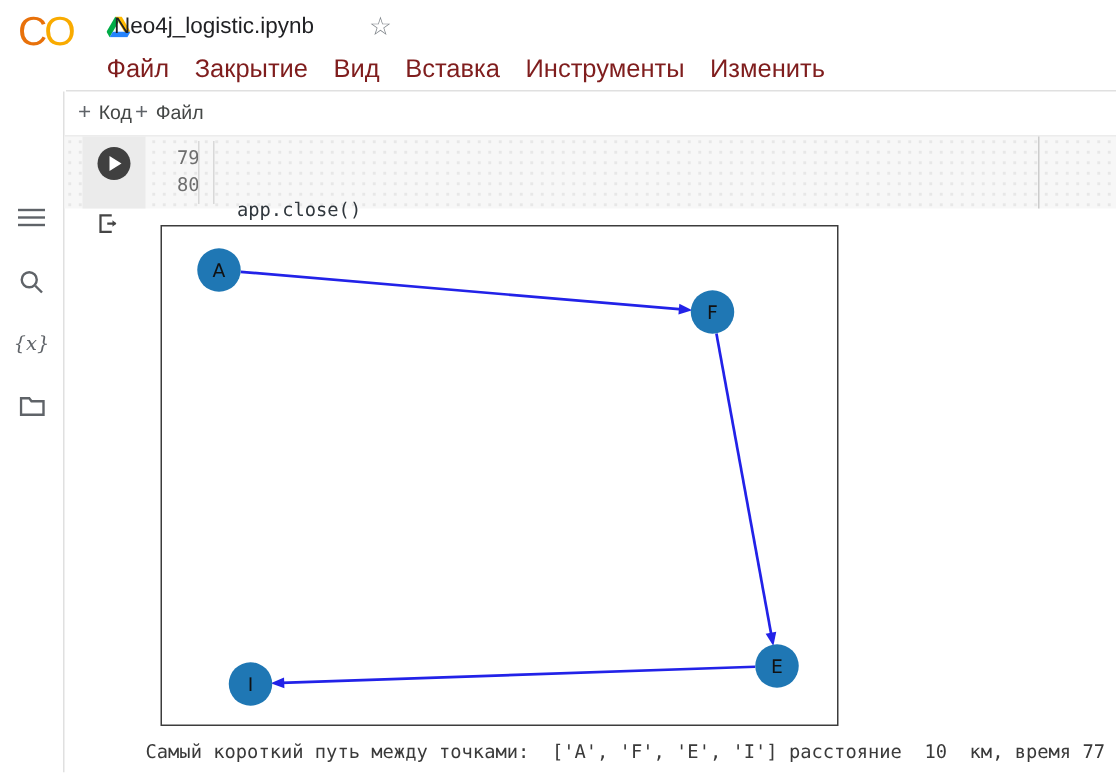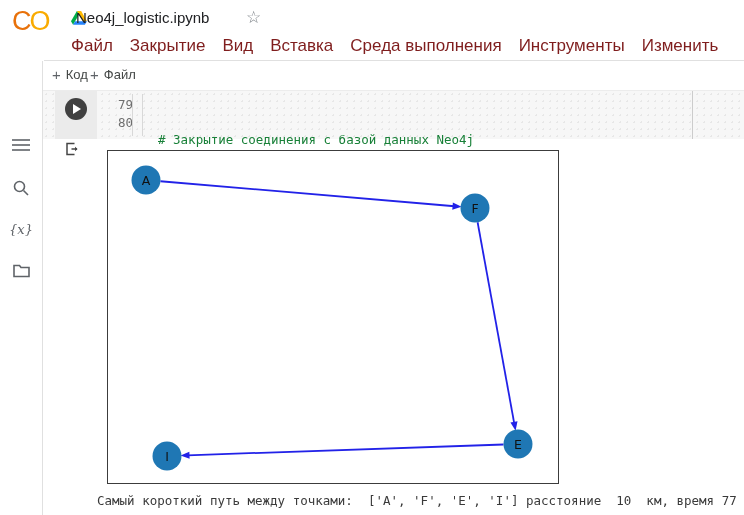--- a/index.html
+++ b/index.html
@@ -69,21 +69,20 @@
 </svg>
 
 <div class="nb-title">Neo4j_logistic.ipynb</div>
 <div class="star">☆</div>
 
 <div class="menubar">
   <span>Файл</span>
   <span>Закрытие</span>
   <span>Вид</span>
   <span>Вставка</span>
-  <span>Среда выполнения</span>
   <span>Инструменты</span>
   <span>Изменить</span>
 </div>
 
 <div class="topline"></div>
 
 <div class="addbtn" id="add-code">
   <span class="plus">+</span>
   <span>Код</span>
 </div>
@@ -123,21 +122,20 @@
       <div class="tri"></div>
     </div>
   </div>
   <div class="linenums">
     <div>79</div>
     <div>80</div>
   </div>
   <div class="guide" id="g1"></div>
   <div class="guide" id="g2"></div>
   <div class="codelines">
-    <div class="tok-comment"># Закрытие соединения с базой данных Neo4j</div>
     <div class="tok-code">app.close()</div>
   </div>
   <div class="cell-divider"></div>
 </div>
 
 <div class="output-icon">
   <svg width="14" height="14" viewBox="0 0 14 14" fill="none" stroke="#454545" stroke-width="1.5">
     <path d="M9.5 1.5 H2 V12.5 H9.5"></path>
     <line x1="6.5" y1="7" x2="12" y2="7"></line>
     <path d="M10 4.8 L12.6 7 L10 9.2" fill="#454545" stroke="none"></path>

